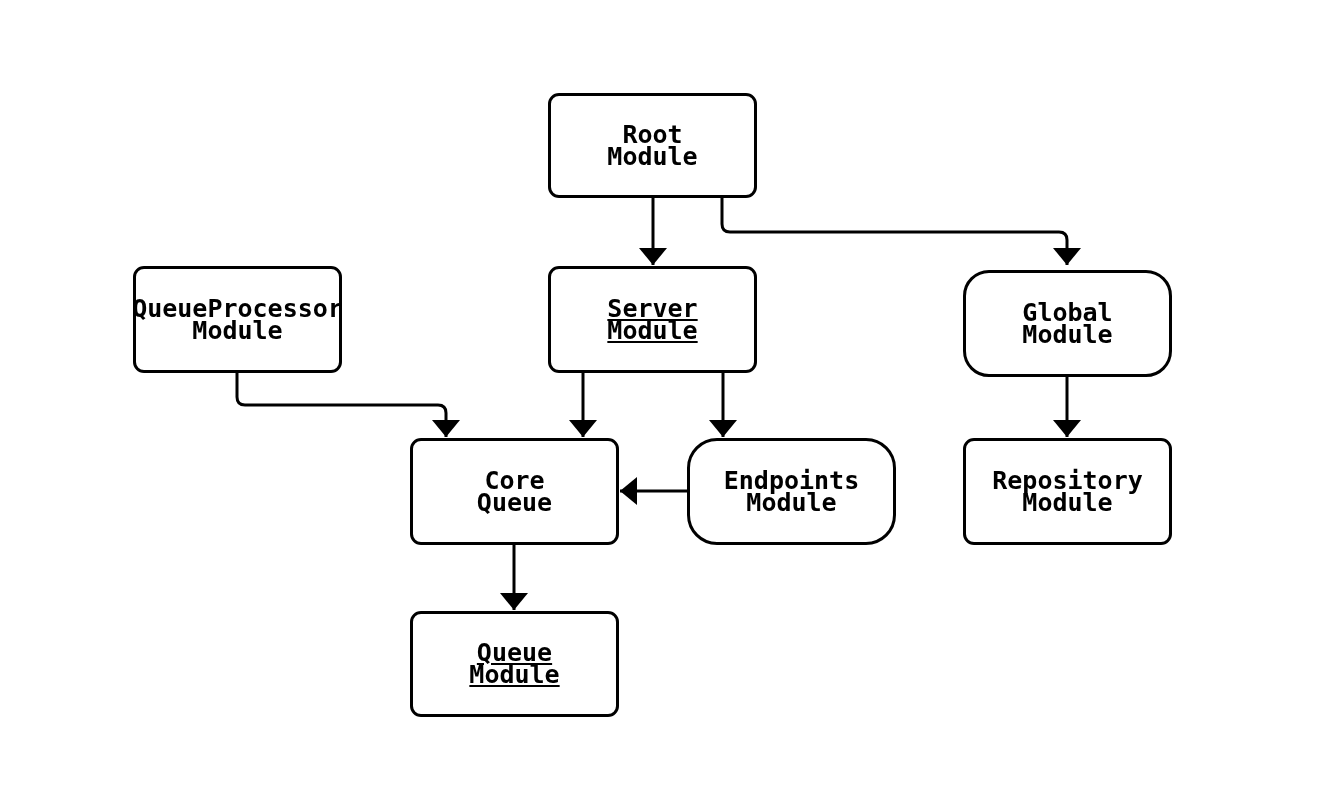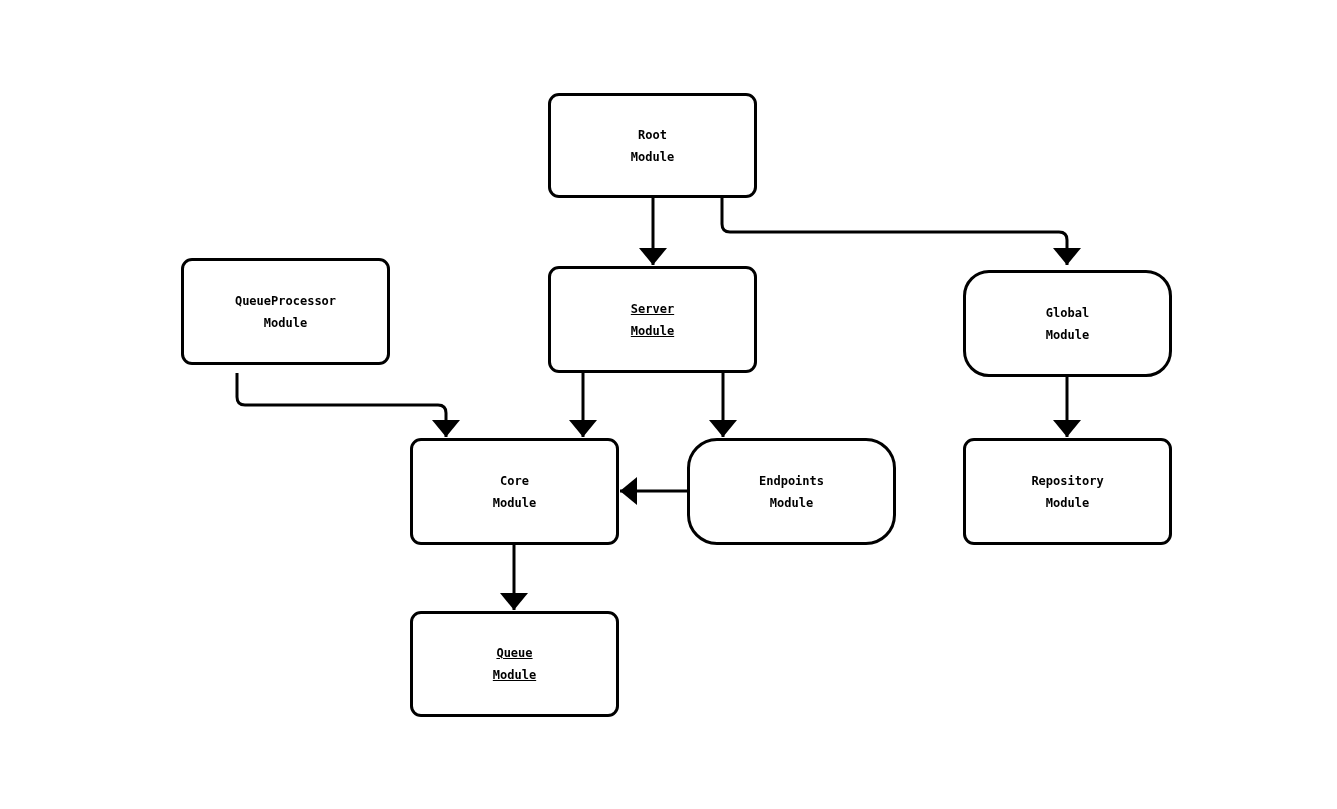--- a/index.html
+++ b/index.html
@@ -34,28 +34,28 @@
     box-sizing: border-box;
     background: #ffffff;
     border: 3px solid #000000;
     border-radius: 11px;
     display: flex;
     align-items: center;
     justify-content: center;
   }
   .node .label {
     font-weight: bold;
-    font-size: 12px;
+    font-size: 25px;
     line-height: 22px;
     color: #000000;
     text-align: center;
     white-space: pre-line;
   }
   .pos-root        { left: 548px; top:  93px; height: 105px; }
-  .pos-queueproc   { left: 133px; top: 258px; margin-left: 48px; }
+  .pos-queueproc   { left: 133px; top: 266px; }
   .pos-server      { left: 548px; top: 266px; text-decoration: underline; }
   .pos-global      { left: 963px; top: 270px; border-radius: 26px; }
   .pos-core        { left: 410px; top: 438px; }
   .pos-endpoints   { left: 687px; top: 438px; border-radius: 30px; }
   .pos-repository  { left: 963px; top: 438px; align-items: center; }
   .pos-queue       { left: 410px; top: 611px; height: 106px; text-decoration: underline; }
 </style>
 </head>
 <body>
 
@@ -100,21 +100,21 @@
 Module</span>
   </div>
 
   <div class="node pos-global">
     <span class="label">Global
 Module</span>
   </div>
 
   <div class="node pos-core">
     <span class="label">Core
-Module</span>
+Queue</span>
   </div>
 
   <div class="node pos-endpoints">
     <span class="label">Endpoints
 Module</span>
   </div>
 
   <div class="node pos-repository">
     <span class="label">Repository
 Module</span>

